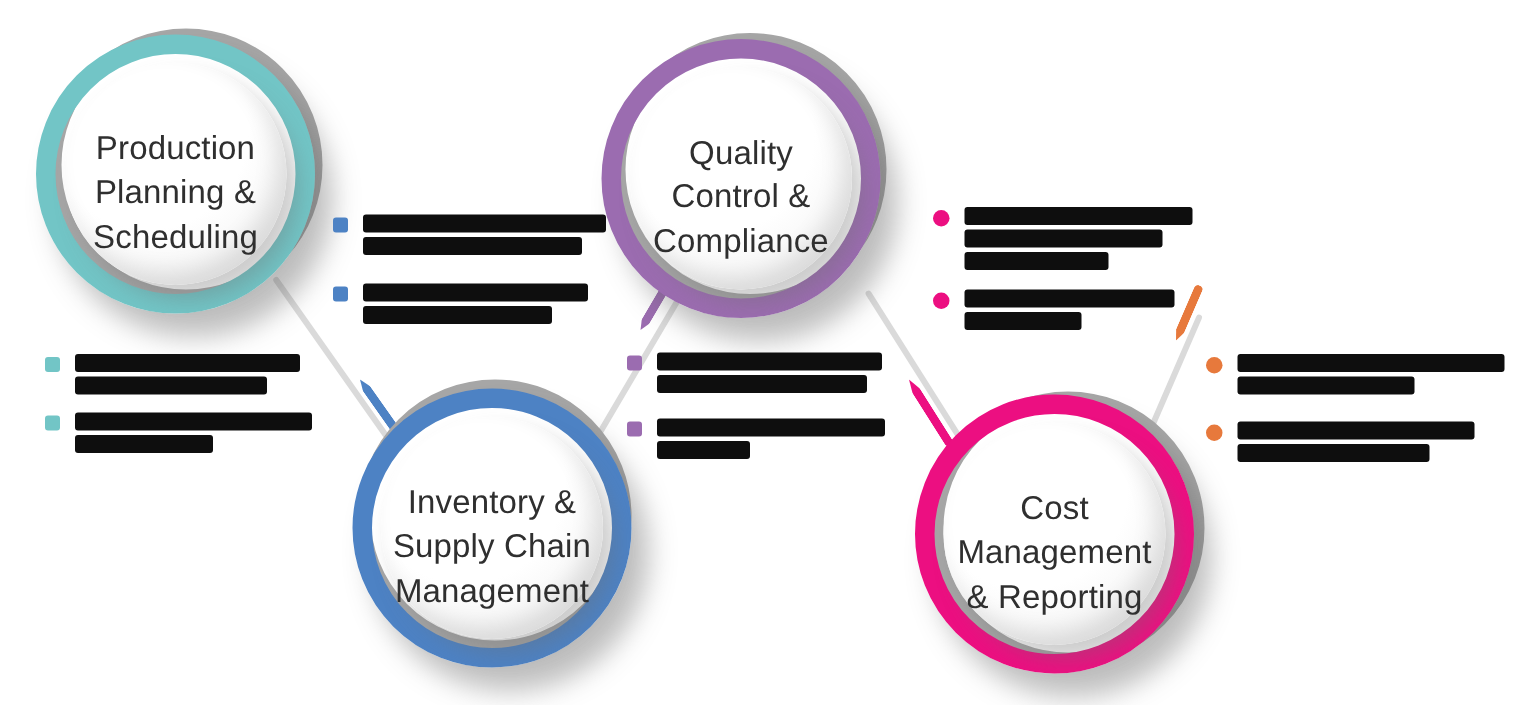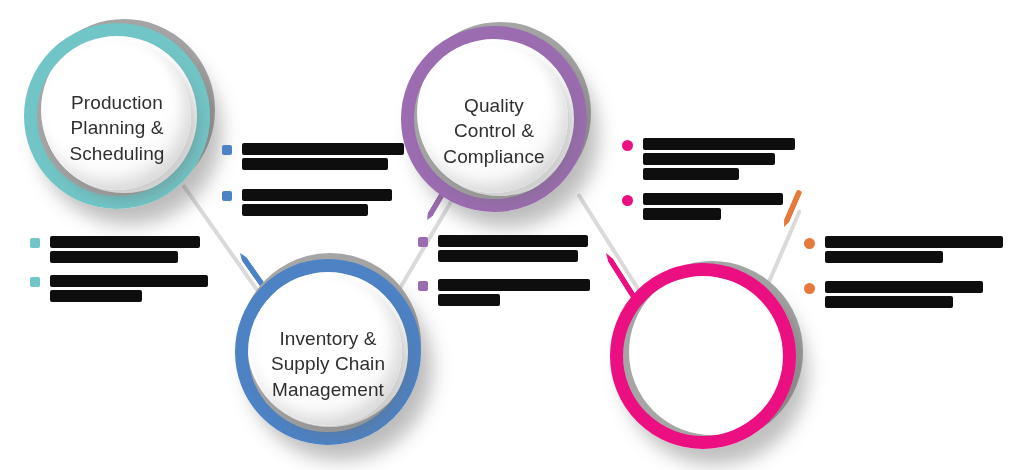--- a/index.html
+++ b/index.html
@@ -34,21 +34,21 @@
     box-shadow:12px 16px 18px rgba(90,90,90,.38);
   }
   .disc {
     position:absolute; inset:21px; border-radius:50%;
     background:radial-gradient(circle at 38% 30%, #ffffff 48%, #f6f6f6 72%, #e7e7e7 100%);
     box-shadow:inset -7px -9px 14px rgba(0,0,0,.10), inset 3px 4px 6px rgba(255,255,255,.95),
                8px 10px 14px rgba(110,110,110,.35);
     display:flex; align-items:center; justify-content:center; text-align:center;
   }
   .node-label {
-    font-size:19px; line-height:1.32; font-weight:500; color:#2f2f2f;
+    font-size:22px; line-height:1.32; font-weight:500; color:#2f2f2f;
     letter-spacing:.1px;
     margin-top:24px;
   }
 
   
   .bullet-group { position:absolute; z-index:4; }
   .bullet-item { display:flex; align-items:flex-start; }
   .bullet {
     width:10px; height:10px; margin-top:2px; flex:0 0 auto;
   }
@@ -88,20 +88,23 @@
     <div class="node" style="left: 399px; top: 24px;">
       <div class="gray-arc" style="left: 10px; top: -2px; border-color: rgb(166, 166, 166);"></div>
       <div class="ring" style="border-color: rgb(155, 108, 176);"></div>
       <div class="disc">
         <div class="node-label" style="width: 122px; color: rgb(47, 47, 47);">Quality Control &amp; Compliance</div>
       </div>
     </div>
     <div class="node" style="left: 608px; top: 261px;">
       <div class="gray-arc" style="left: 13px; top: 0px; border-color: rgb(166, 166, 166);"></div>
       <div class="ring" style="border-color: rgb(236, 15, 129);"></div>
+      <div class="disc">
+        <div class="node-label" style="width: 132px; color: rgb(47, 47, 47);">Cost Management &amp; Reporting</div>
+      </div>
     </div>
     <div class="bullet-group" style="left: 222px; top: 143px;">
       <div class="bullet-item">
         <span class="bullet square" style="background: rgb(77, 130, 196);"></span>
         <div class="bars">
           <div class="bar" style="width: 162px; background: rgb(14, 14, 14);"></div>
           <div class="bar" style="width: 146px; background: rgb(14, 14, 14);"></div>
         </div>
       </div>
       <div class="bullet-item" style="margin-top: 16px;">

